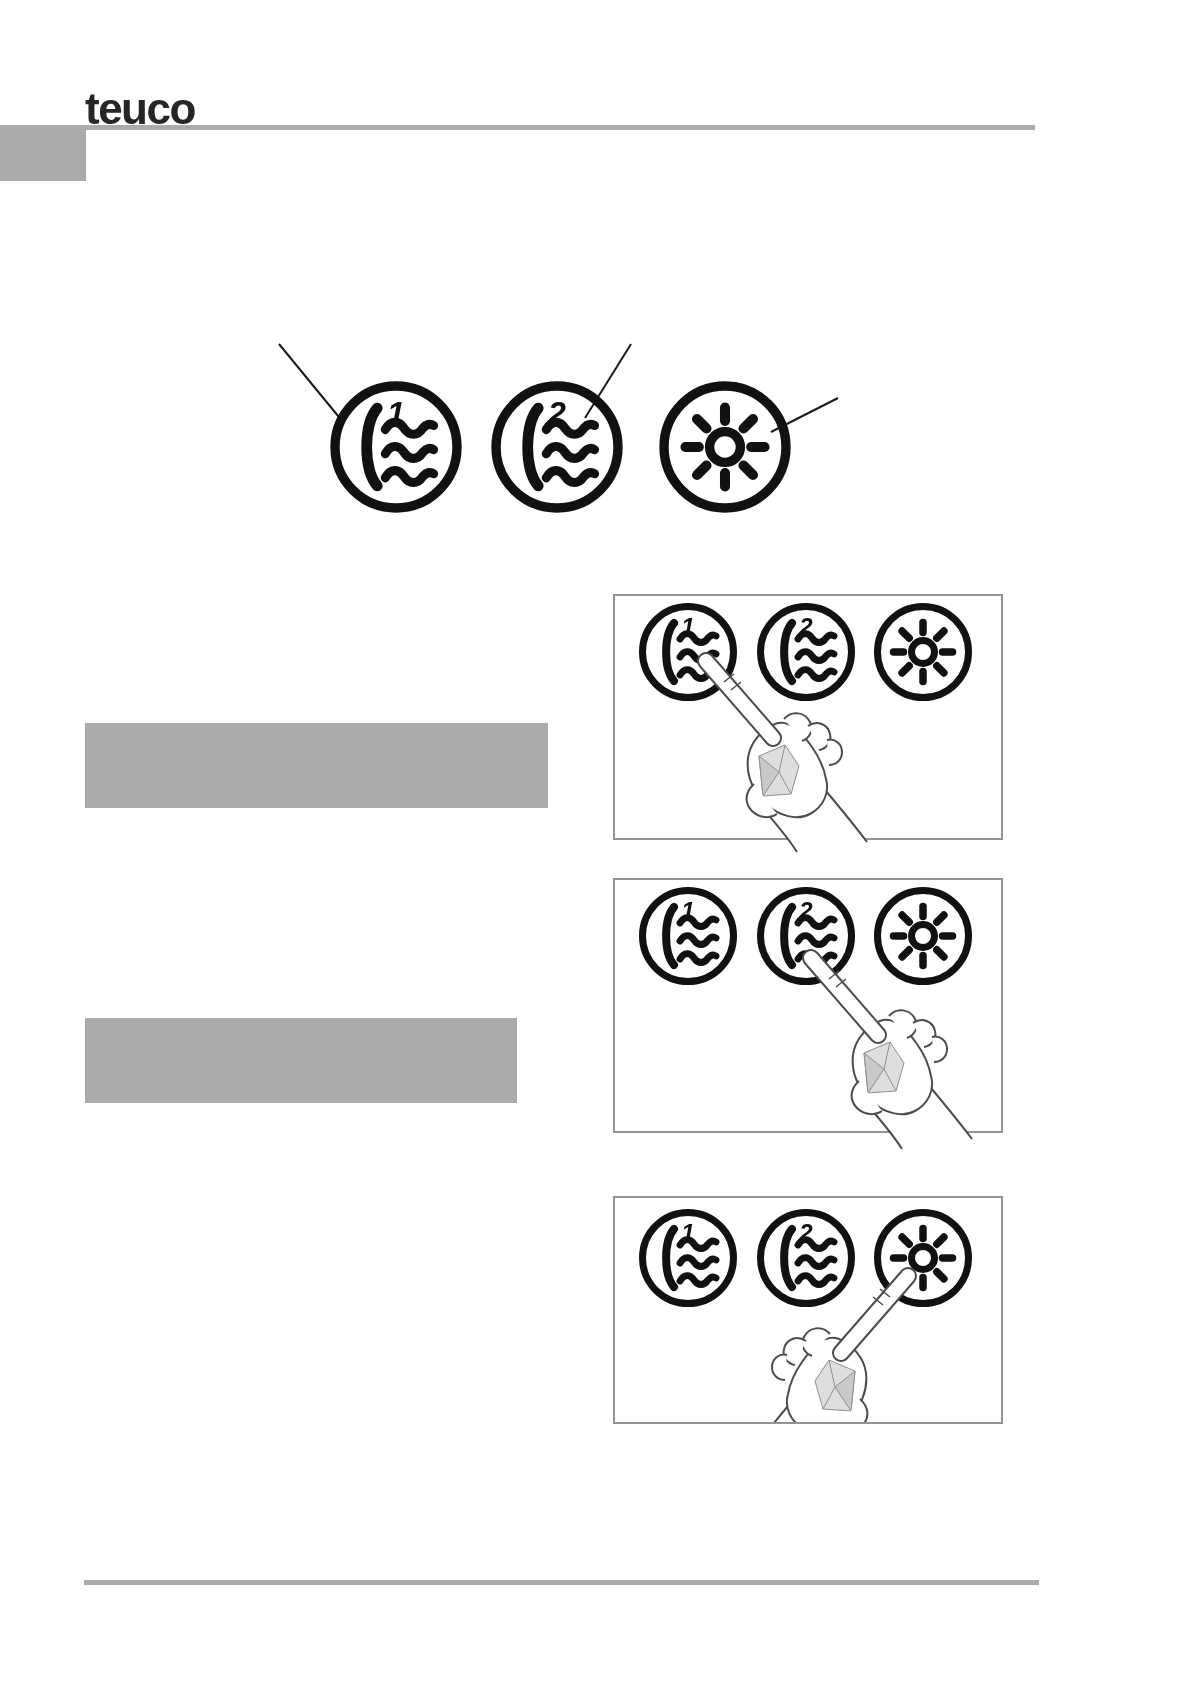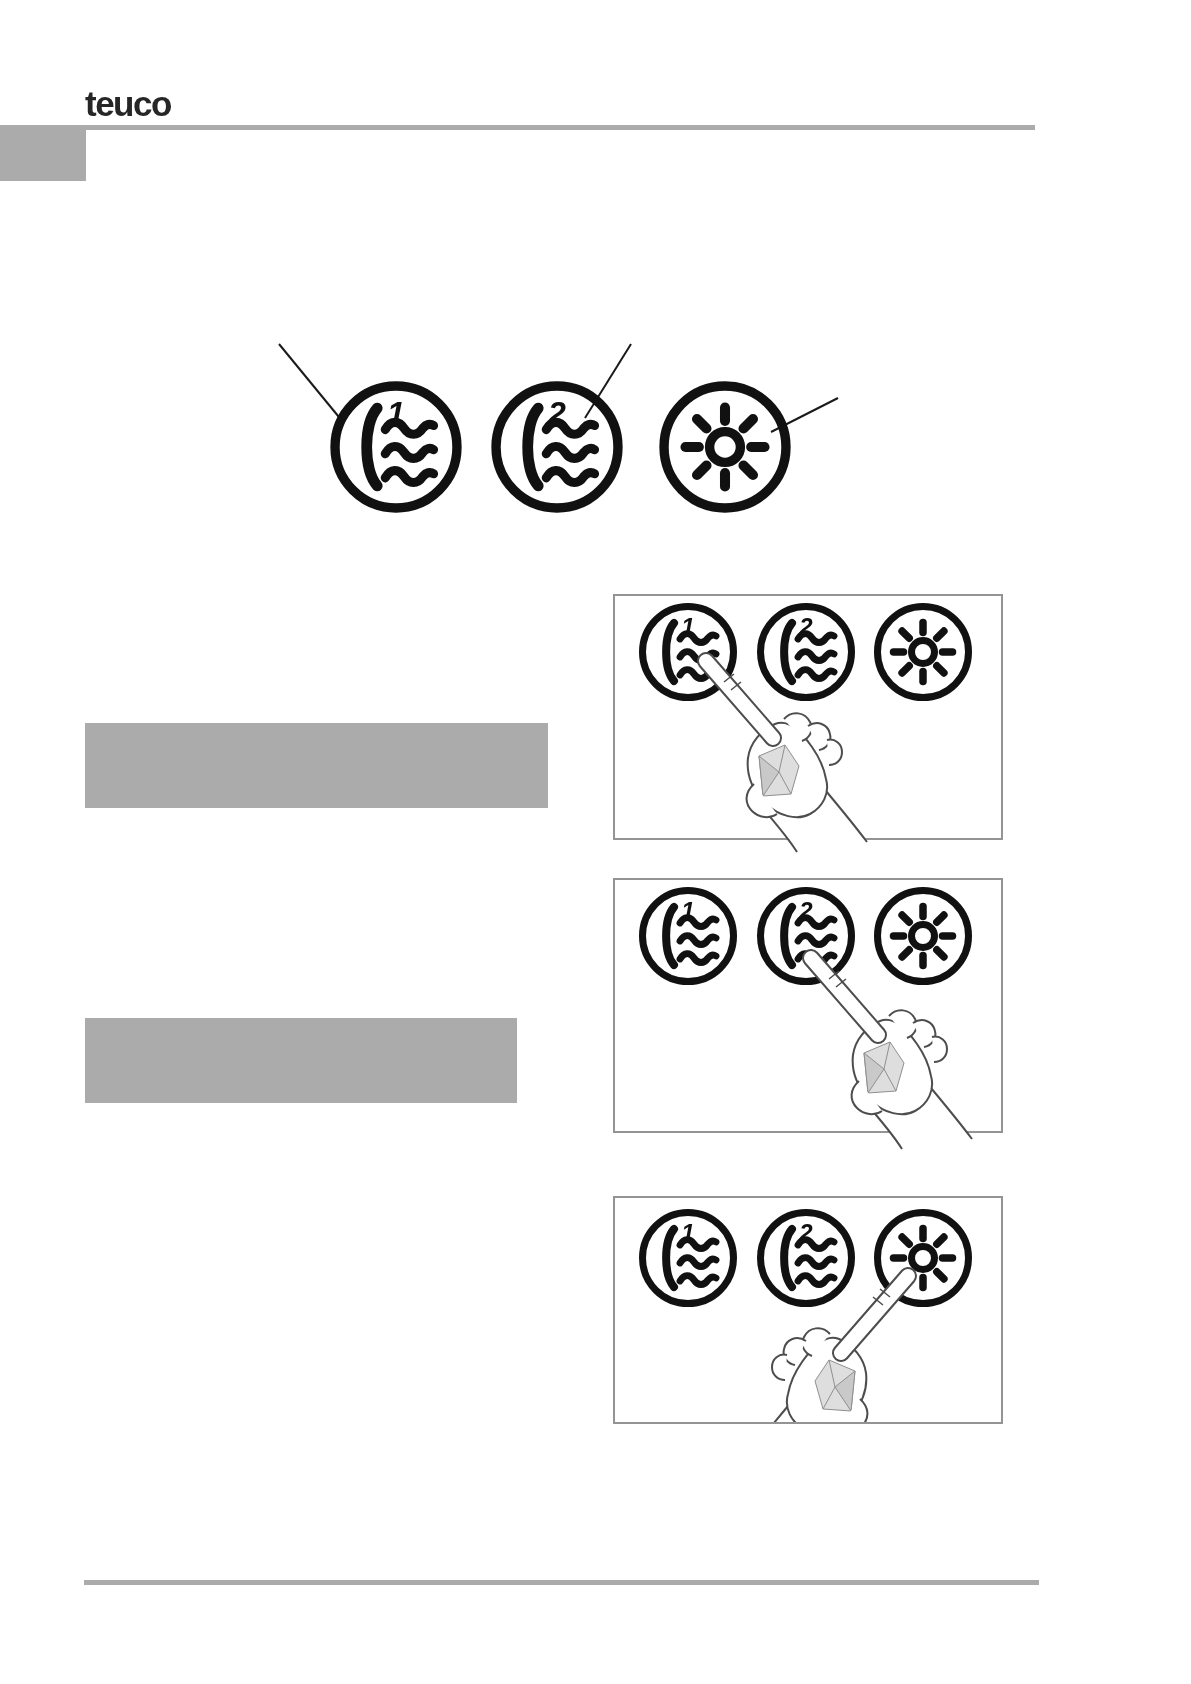--- a/index.html
+++ b/index.html
@@ -2,21 +2,21 @@
 <html><head>
 <meta charset="utf-8">
 <style>
   html,body{margin:0;padding:0;background:#ffffff;}
   .page{
     position:relative;width:1191px;height:1684px;background:#ffffff;
     font-family:"Liberation Sans",sans-serif;overflow:hidden;
   }
   .logo{
     position:absolute;left:85px;top:84px;
-    font-size:35px;font-weight:bold;letter-spacing:-1.5px;color:#262626;
+    font-size:44px;font-weight:bold;letter-spacing:-1.5px;color:#262626;
   }
   .rule-top{position:absolute;left:0;top:125px;width:1035px;height:5px;background:#ABABAB;}
   .tab-block{position:absolute;left:0;top:130px;width:86px;height:51px;background:#ABABAB;}
   .rule-bottom{position:absolute;left:84px;top:1580px;width:955px;height:5px;background:#ABABAB;}
   .note-bar{position:absolute;background:#ABABAB;}
   #note1{left:85px;top:723px;width:463px;height:85px;}
   #note2{left:85px;top:1018px;width:432px;height:85px;}
   .legend-icon{position:absolute;width:134px;height:134px;}
   #legend-icon-1{left:329px;top:380px;}
   #legend-icon-2{left:490px;top:380px;}

